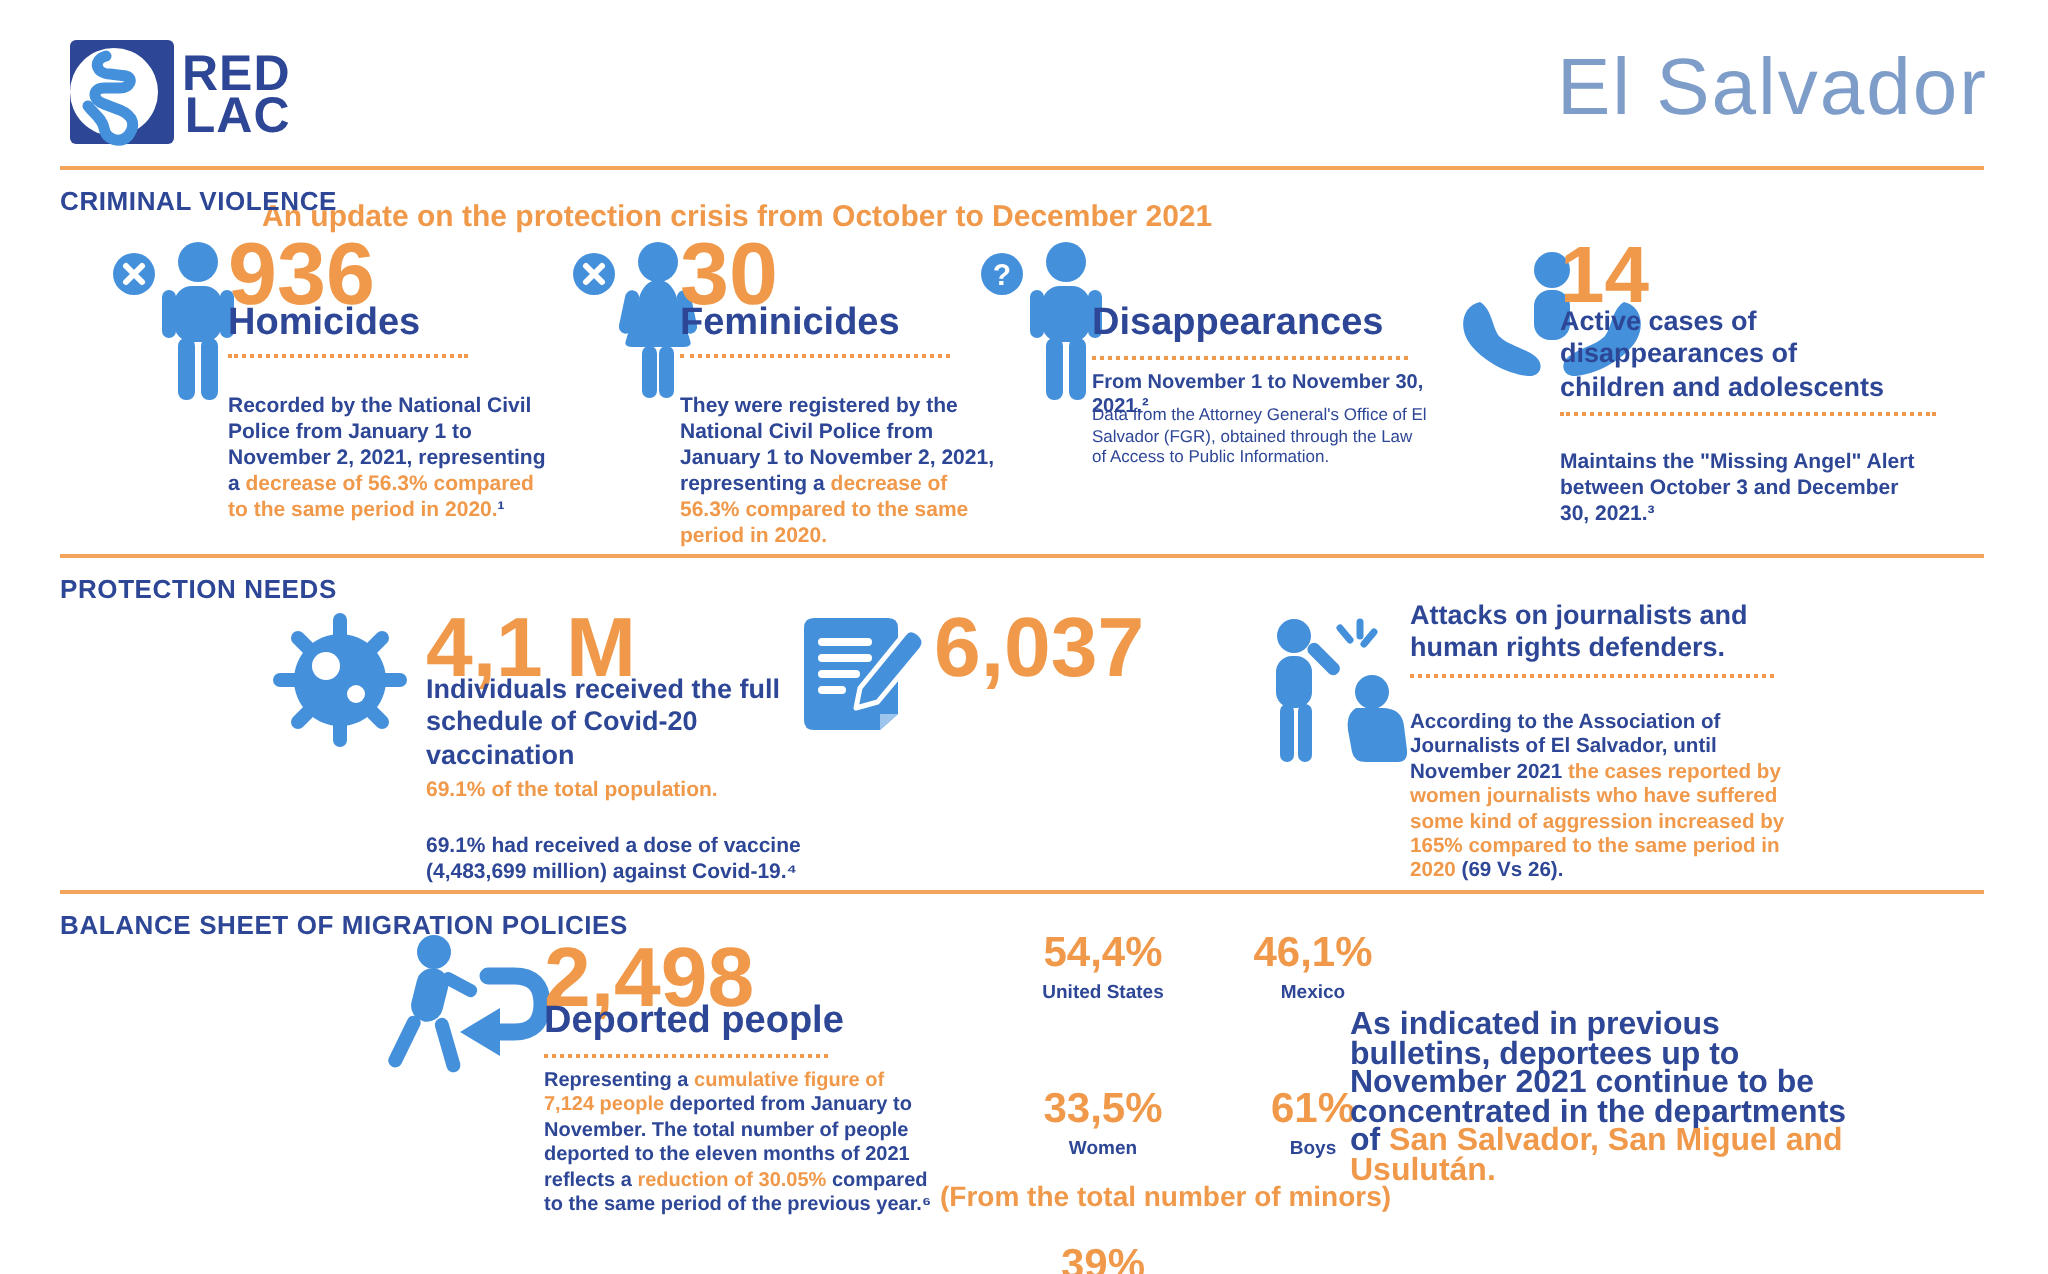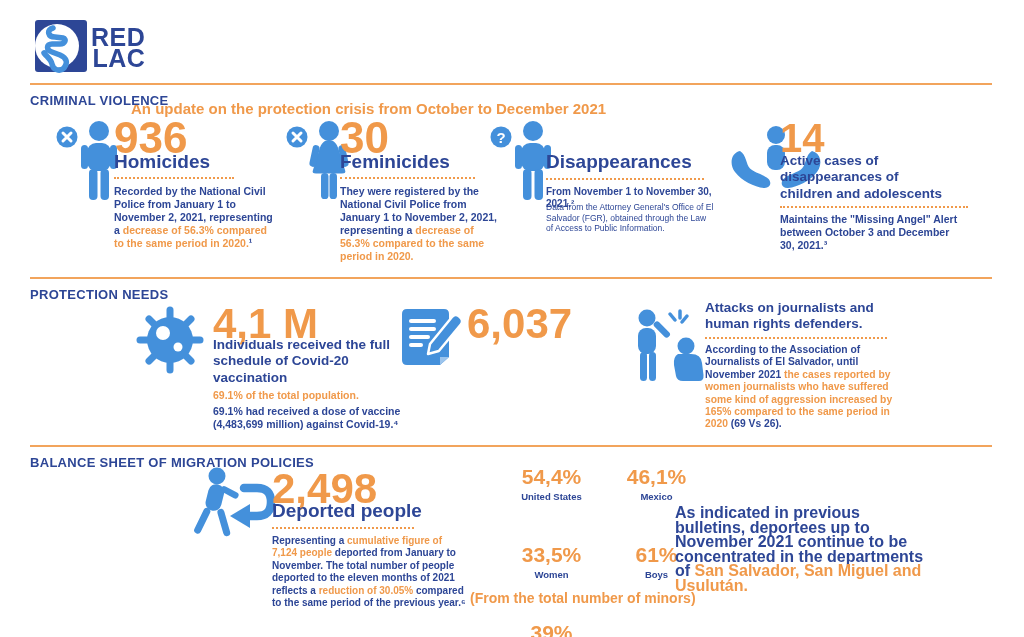--- a/index.html
+++ b/index.html
@@ -23,21 +23,21 @@
 
   .section-title{font-size:13px;font-weight:bold;color:var(--dark);letter-spacing:.3px;}
 
   .num{font-weight:bold;color:var(--orange);line-height:1;}
   .num-44{font-size:44px;}
   .num-42{font-size:42px;}
   .num-40{font-size:40px;}
   .stat-title{font-size:19px;font-weight:bold;color:var(--dark);line-height:1.05;}
   .stat-title-sm{font-size:13.5px;font-weight:bold;color:var(--dark);line-height:1.22;}
   .dotted{border-top:2px dotted var(--orange);}
-  .para{font-size:10.5px;font-weight:600;color:var(--dark);line-height:13px;}
+  .para{font-size:10.5px;font-weight:600;color:var(--dark);line-height:13px;margin-top:12px;}
   .para-10{font-size:10px;font-weight:600;color:var(--dark);line-height:12.4px;}
   .para-xs{font-size:8.5px;font-weight:500;color:var(--dark);line-height:10.5px;}
   .seg-d{color:var(--dark);}
   .seg-o{color:var(--orange);}
   .orange-line{font-size:10.5px;font-weight:bold;color:var(--orange);line-height:12.5px;}
 
   
   .pct-grid{display:grid;grid-template-columns:1fr 1fr;column-gap:14px;row-gap:13px;text-align:center;}
   .pct-value{font-size:21px;font-weight:bold;color:var(--orange);line-height:1.05;}
   .pct-label{font-size:9.5px;font-weight:bold;color:var(--dark);margin-top:3px;}
@@ -57,20 +57,21 @@
       <rect x="2" y="2" width="52" height="52" rx="3" fill="#2D4696"></rect>
       <circle cx="24" cy="28" r="22" fill="#ffffff"></circle>
       <path d="M20 10 C13 12 15 19 22 19 L30 20 C34 21 32 26 27 26 L19 26 C13 26 13 32 19 34 L27 37 C34 40 35 45 31 50 C27 54 20 52 19 46 C18 41 14 39 11 35" fill="none" stroke="#4490DB" stroke-width="5.5" stroke-linecap="round"></path>
     </svg>
   </div>
   <div class="abs logo-text" style="left:91px;top:27px;">
     <div>RED</div>
     <div>LAC</div>
   </div>
   <div class="abs subtitle" style="left:131px;top:52px;">An update on the protection crisis from October to December 2021</div>
+  <div class="abs country" style="right:30px;top:22px;">El Salvador</div>
   <div class="abs hline" style="left:30px;top:83px;width:962px;"></div>
 
   <div class="abs section-title" style="left:30px;top:93px;">CRIMINAL VIOLENCE</div>
 
   <div class="abs" style="left:56px;top:120px;">
     <svg width="76" height="82" viewBox="0 0 76 82">
       <g fill="#4490DB">
         <circle cx="43" cy="11" r="10"></circle>
         <rect x="31" y="23" width="24" height="28" rx="9"></rect>
         <rect x="25" y="25" width="7" height="24" rx="3.5"></rect>

